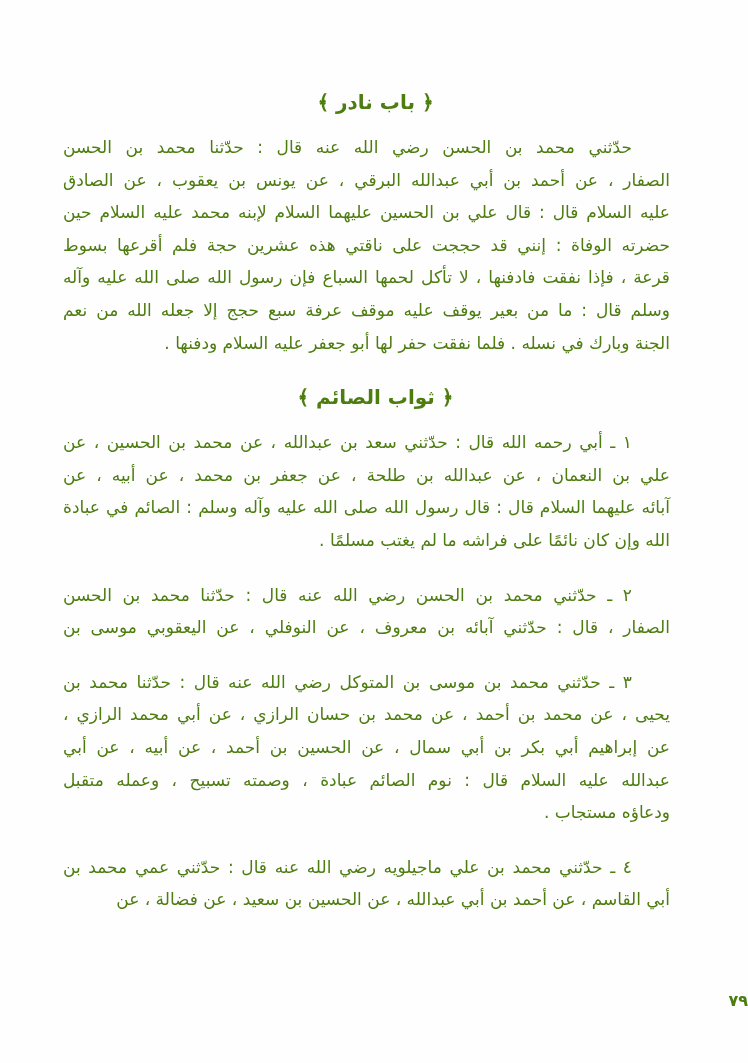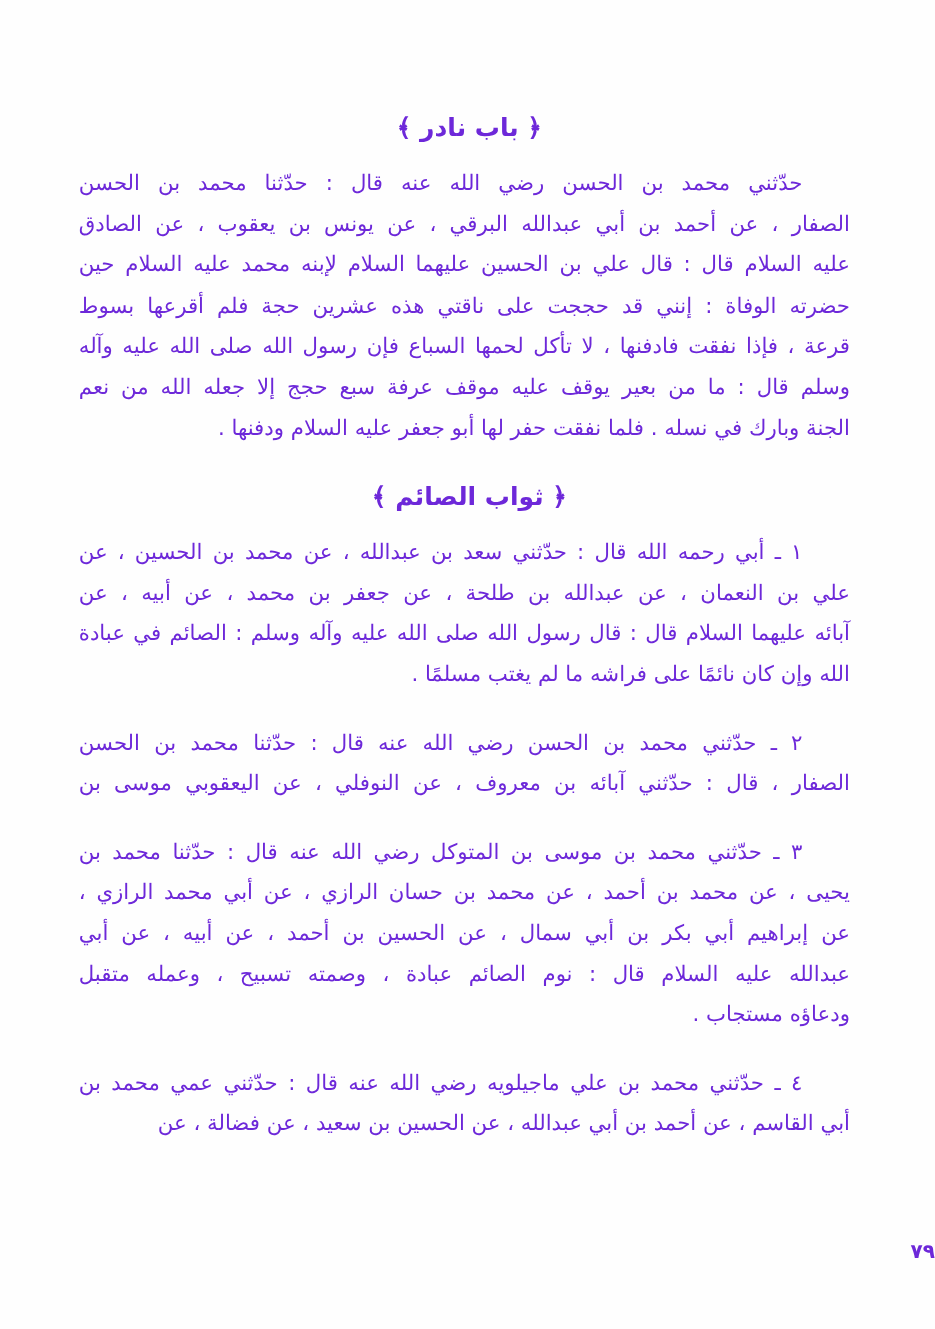--- a/index.html
+++ b/index.html
@@ -8,42 +8,42 @@
     background: #ffffff;
   }
   .page {
     position: relative;
     width: 748px;
     height: 1063px;
     margin: 0 auto;
     background: #fefefe;
     overflow: hidden;
     font-family: "DejaVu Sans", sans-serif;
-    color: #6d28d9;
+    color: #4d7c0f;
     direction: rtl;
   }
   .text-column {
     position: absolute;
     top: 86px;
     right: 60px;
     left: 63px;
     direction: rtl;
   }
   .heading {
     text-align: center;
     font-weight: bold;
     font-size: 20px;
     line-height: 33px;
     margin: 0 0 12px 0;
   }
   .heading:not(:first-child) {
     margin-top: 17px;
   }
   .paragraph {
-    margin: 0 8px 22px 0;
+    margin: 0 18px 22px 0;
   }
   .line {
     font-size: 17px;
     line-height: 32.6px;
     text-align: justify;
     text-align-last: justify;
     direction: rtl;
   }
   .line.first {
     padding-right: 38px;

